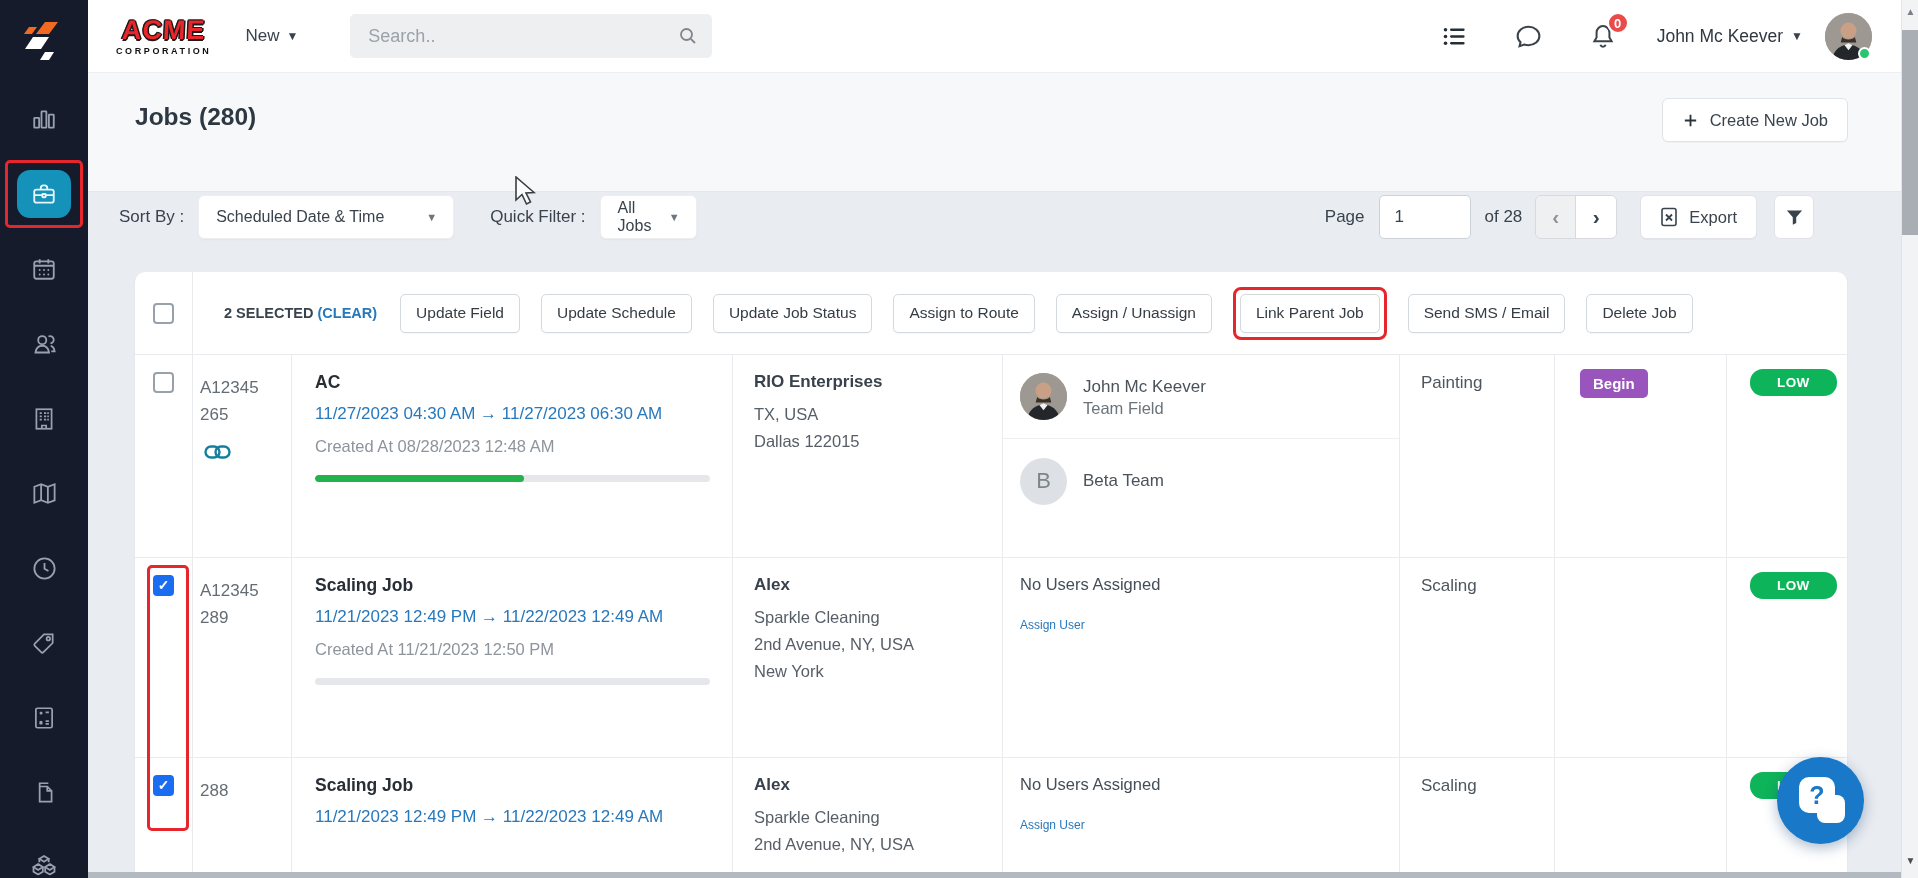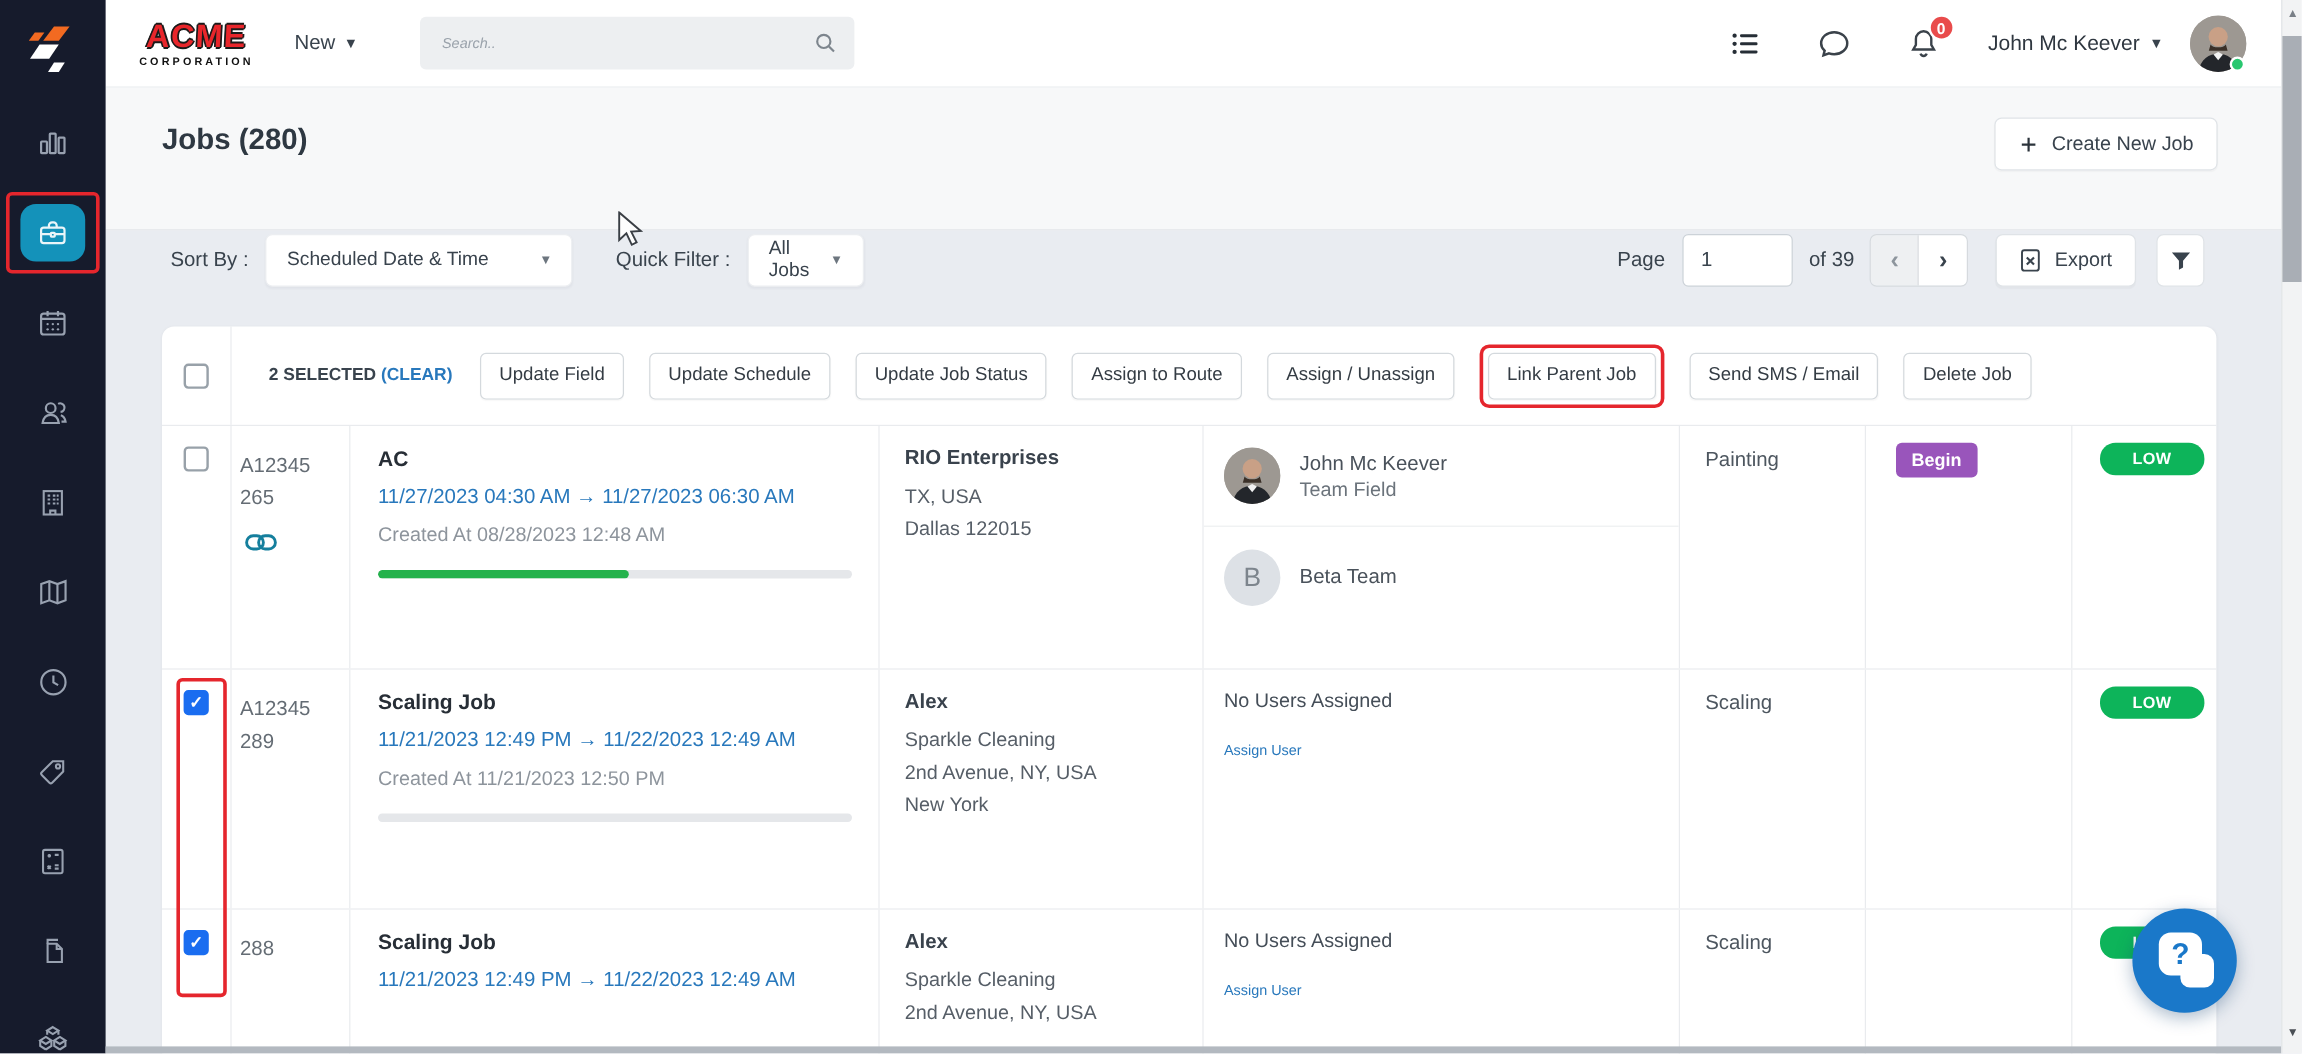--- a/index.html
+++ b/index.html
@@ -17,38 +17,38 @@
   .red-box-side { position:absolute; left:5px; right:5px; top:3px; bottom:4px; border:3px solid #e5262d; border-radius:5px; pointer-events:none; }
 
   
   .topbar { position:absolute; left:88px; top:0; width:1830px; height:73px; background:#fff; border-bottom:1px solid #eceef0; display:flex; align-items:center; padding:0 46px 0 28px; z-index:20; }
   .acme { text-align:center; line-height:1; margin-right:34px; }
   .acme-top { font-size:27px; font-weight:900; color:#e8262b; letter-spacing:1px; text-shadow:-1.5px 0 #1b1b1b, 1.5px 0 #1b1b1b, 0 -1.5px #1b1b1b, 0 1.5px #1b1b1b, -1px -1px #1b1b1b, 1px 1px #1b1b1b; transform:skewX(-3deg); }
   .acme-sub { font-size:9px; font-weight:700; color:#111; letter-spacing:2.6px; margin-top:3px; }
   .new-menu { font-size:17px; color:#39434d; display:flex; align-items:center; gap:7px; cursor:pointer; margin-right:52px; }
   .caret { font-size:12px; color:#39434d; }
   .search-box { width:362px; height:44px; background:#edeff1; border-radius:5px; display:flex; align-items:center; padding:0 14px 0 18px; }
-  .search-box input { flex:1; border:none; background:transparent; outline:none; font-size:12px; color:#15803d; font-family:"Liberation Sans", sans-serif;font-style:italic; }
+  .search-box input { flex:1; border:none; background:transparent; outline:none; font-size:18px; color:#15803d; font-family:"Liberation Sans", sans-serif; }
   .search-box input::placeholder { color:#9aa2ab; }
   .tb-right { margin-left:auto; display:flex; align-items:center; }
   .tb-icon { position:relative; margin-left:46px; cursor:pointer; }
   .badge-notif { position:absolute; top:-10px; right:-12px; min-width:22px; height:22px; background:#e94b4b; border-radius:11px; color:#fff; font-size:13px; font-weight:700; display:flex; align-items:center; justify-content:center; border:2px solid #fff; padding:0 4px; }
   .tb-user { display:flex; align-items:center; gap:8px; font-size:17.5px; color:#2f3740; margin-left:40px; cursor:pointer; }
   .tb-avatar { position:relative; width:47px; height:47px; margin-left:22px; cursor:pointer; }
   .avatar-img { width:100%; height:100%; border-radius:50%; overflow:hidden; background:#a8a49e; }
   .status-dot { position:absolute; right:1px; bottom:0; width:13px; height:13px; background:#28c76f; border-radius:50%; border:2px solid #fff; }
 
   
   .head-strip { position:absolute; left:88px; top:73px; width:1813px; height:119px; background:#f7f8f9; border-bottom:1px solid #e4e7ea; }
   .page-title { position:absolute; left:135px; top:103px; font-size:24.5px; font-weight:700; color:#2e3842; }
   .head-btns { position:absolute; right:70px; top:98px; display:flex; gap:23px; }
   .btn-white { height:44px; background:#fff; border:1px solid #dfe3e7; border-radius:6px; display:flex; align-items:center; gap:11px; padding:0 19px; font-size:16.5px; color:#39434d; cursor:pointer; box-shadow:0 1px 1px rgba(20,30,40,.03); }
 
   
-  .toolbar { position:absolute; left:95px; top:195px; width:1813px; height:46px; }
+  .toolbar { position:absolute; left:72px; top:195px; width:1813px; height:46px; }
   .tb-label { font-size:17px; color:#39434d; }
   .tool-left { position:absolute; left:47px; top:0; display:flex; align-items:center; gap:14px; }
   .dropdown { height:44px; background:#fff; border:1px solid #eceef1; border-radius:6px; display:flex; align-items:center; justify-content:space-between; padding:0 16px 0 17px; font-size:16px; color:#39434d; cursor:pointer; box-shadow:0 1px 2px rgba(20,30,40,.04); gap:16px; }
   .dd-sort { width:256px; margin-right:22px; }
   .dd-filter { width:97px; }
   .caret-g { font-size:11px; color:#6d767f; }
   .tool-right { position:absolute; right:71px; top:0; display:flex; align-items:center; }
   .page-input { width:92px; height:44px; border:1px solid #ccd2d8; border-radius:5px; background:#fff; font-size:17px; color:#39434d; padding:0 0 0 15px; outline:none; margin:0 14px; font-family:"Liberation Sans", sans-serif; }
   .pager { display:flex; margin-left:13px; border:1px solid #d6dade; border-radius:6px; overflow:hidden; height:44px; }
   .pg-btn { width:40px; display:flex; align-items:center; justify-content:center; font-size:21px; font-weight:700; cursor:pointer; }
@@ -292,21 +292,21 @@
     </div>
     <span class="tb-label">Quick Filter :</span>
     <div class="dropdown dd-filter">
       <span>All Jobs</span>
       <span class="caret-g">▼</span>
     </div>
   </div>
   <div class="tool-right">
     <span class="tb-label">Page</span>
     <input class="page-input" value="1" style="">
-    <span class="tb-label">of 39</span>
+    <span class="tb-label">of 28</span>
     <div class="pager">
       <div class="pg-btn pg-prev">‹</div>
       <div class="pg-btn pg-next">›</div>
     </div>
     <button class="btn-white btn-export">
       <svg width="18" height="20" viewBox="0 0 18 20" fill="none" stroke="#39434d" stroke-width="1.6">
           <rect x="2" y="1.5" width="14" height="17" rx="2"></rect>
           <path d="M6 7.5l6 6M12 7.5l-6 6" stroke-width="1.8"></path>
         </svg>
       <span>Export</span>

